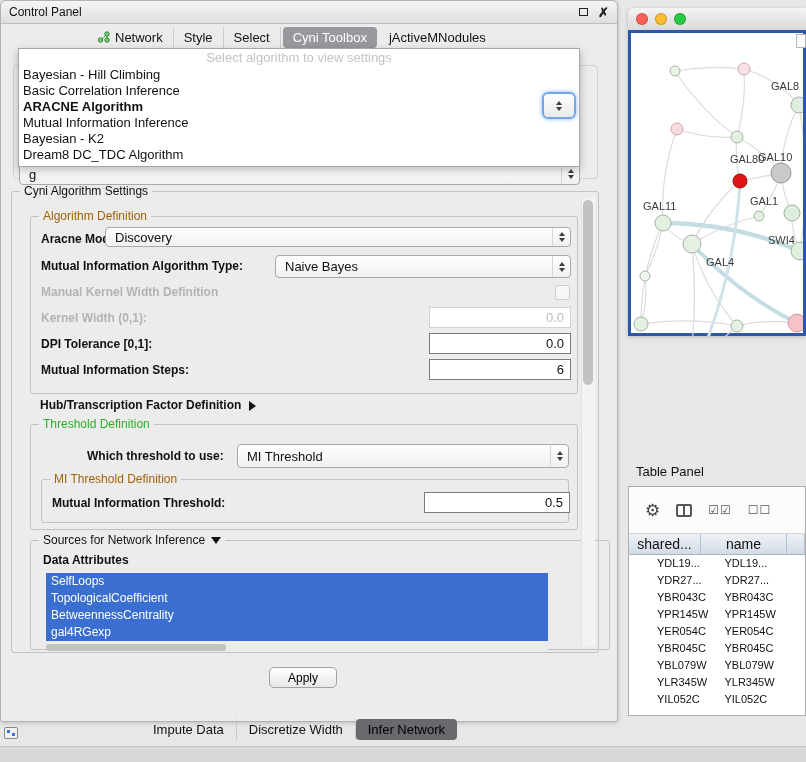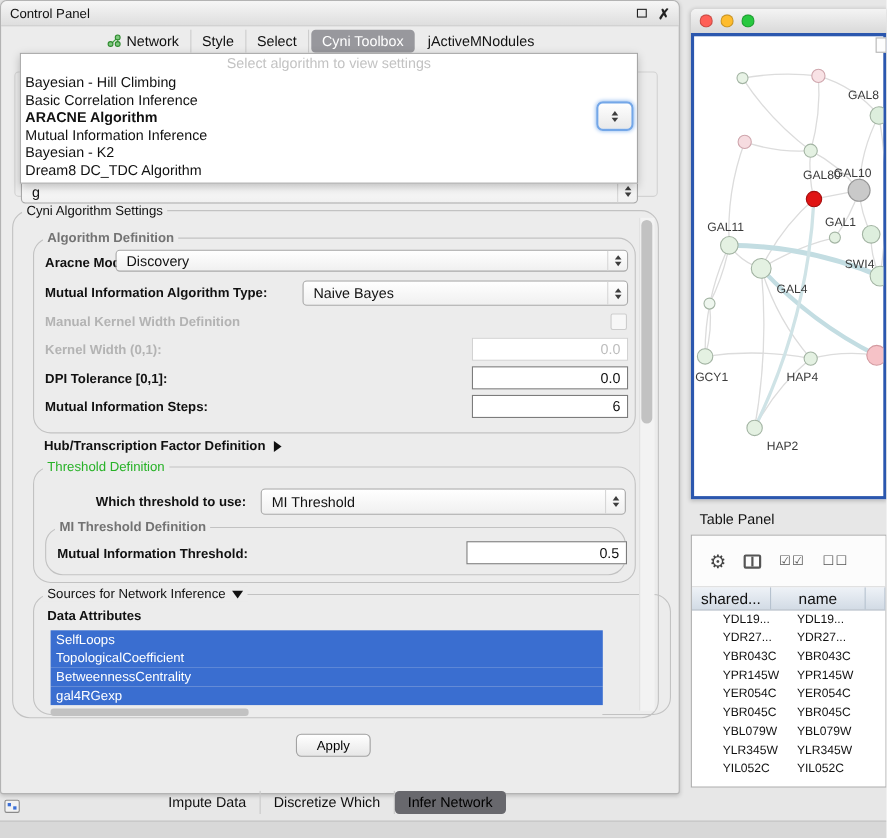--- a/index.html
+++ b/index.html
@@ -33,23 +33,23 @@
       border-radius:4px;z-index:0;box-sizing:border-box;}
   
   .combo{position:absolute;background:linear-gradient(#ffffff,#f0f0f0);border:1px solid #a9a9a9;
       border-radius:4px;display:flex;align-items:center;font-size:13px;box-sizing:border-box;}
   .combo .ctext{flex:1;padding:0 9px;white-space:nowrap;overflow:hidden;}
   .combo .arrows{width:17px;align-self:stretch;display:flex;flex-direction:column;align-items:center;
       justify-content:center;gap:2px;border-left:1px solid #d6d6d6;}
   .tri-up{width:0;height:0;border-left:3.5px solid transparent;border-right:3.5px solid transparent;border-bottom:4px solid #3d3d3d;}
   .tri-down{width:0;height:0;border-left:3.5px solid transparent;border-right:3.5px solid transparent;border-top:4px solid #3d3d3d;}
   
-  .grp{position:absolute;border:1px solid #c2c2c2;border-radius:16px;box-sizing:border-box;}
+  .grp{position:absolute;border:1px solid #c2c2c2;border-radius:3px;box-sizing:border-box;}
   .gtitle{position:absolute;top:-8px;left:8px;background:#ececec;padding:0 4px;font-size:12px;white-space:nowrap;}
-  .gtitle.blue{color:#737373;font-weight:bold;} .gtitle.green{color:#27b227;}
+  .gtitle.blue{color:#a16207;} .gtitle.green{color:#27b227;}
   .lbl{position:absolute;font-size:12px;font-weight:bold;white-space:nowrap;}
   .lbl.dis{color:#b3b3b3;}
   .field{position:absolute;background:#fff;border:1px solid #7c7c7c;font-size:13px;text-align:right;
       padding:2px 6px;box-sizing:border-box;}
   .field.dis{border-color:#d2d2d2;color:#bdbdbd;}
   .cbx{position:absolute;width:13px;height:13px;border:1px solid #cdcdcd;background:#f7f7f7;border-radius:2px;}
   .vscroll{position:absolute;right:3px;top:6px;width:13px;height:448px;background:#f3f3f3;border-left:1px solid #e0e0e0;}
   .vthumb{position:absolute;left:1px;top:2px;width:10px;height:185px;background:#c2c2c2;border-radius:6px;}
   .hscroll{position:absolute;background:#ececec;border-radius:3px;}
   .hthumb{width:180px;height:100%;background:#c2c2c2;border-radius:3px;}
@@ -59,21 +59,21 @@
       border:1px solid #a2a2a2;border-radius:5px;font-size:12px;font-family:"Liberation Sans",sans-serif;}
   .btabs{position:absolute;left:140px;top:699px;height:22px;display:flex;align-items:center;}
   .btab{font-size:13px;padding:3px 12px;border-right:1px solid #c9c9c9;white-space:nowrap;margin-top:36px;}
   .btab:last-child{border-right:none;}
   .btab.sel{background:#68686d;color:#000000;border-radius:4px;border-right:none;}
   .hubarrow{display:inline-block;width:0;height:0;border-top:5px solid transparent;border-bottom:5px solid transparent;
       border-left:7px solid #111;margin-left:8px;vertical-align:middle;}
   .downarrow{display:inline-block;width:0;height:0;border-left:5px solid transparent;border-right:5px solid transparent;
       border-top:7px solid #111;margin-left:6px;vertical-align:middle;}
   
-  .netwin{position:absolute;left:628px;top:8px;width:178px;height:446px;border-radius:5px 0 0 0;
+  .netwin{position:absolute;left:628px;top:8px;width:178px;height:328px;border-radius:5px 0 0 0;
       overflow:hidden;background:#d8d8d8;box-shadow:0 1px 4px rgba(0,0,0,.2);}
   .nettitle{height:22px;background:linear-gradient(#f4f4f4,#d9d9d9);border-bottom:1px solid #b3b3b3;
       display:flex;align-items:center;padding-left:8px;}
   .tl{width:12px;height:12px;border-radius:50%;margin-right:7px;box-sizing:border-box;border:1px solid rgba(0,0,0,.2);}
   .netcanvas{position:absolute;left:0;right:0;top:22px;bottom:0;background:#fff;border:3px solid #2b57ae;box-sizing:border-box;}
   .netnub{position:absolute;right:0;top:26px;width:10px;height:14px;background:#fdfdfd;border:1px solid #b5b5b5;box-sizing:border-box;}
   
   .tptitle{position:absolute;left:636px;top:464px;font-size:13px;}
   .tpanel{position:absolute;left:628px;top:486px;width:178px;height:230px;background:#fff;
       border:1px solid #adadad;box-sizing:border-box;overflow:hidden;}
@@ -236,21 +236,21 @@
 
       <div class="vscroll">
         <div class="vthumb"></div>
       </div>
     </div>
 
     <button class="applybtn">Apply</button>
 
     <div class="btabs">
       <span class="btab">Impute Data</span>
-      <span class="btab">Discretize Which</span>
+      <span class="btab">Discretize Width</span>
       <span class="btab sel">Infer Network</span>
     </div>
   </div>
 
   <div class="netwin">
     <div class="nettitle">
       <span class="tl" style="background:#ff5f57;"></span>
       <span class="tl" style="background:#febc2e;"></span>
       <span class="tl" style="background:#28c840;"></span>
     </div>

